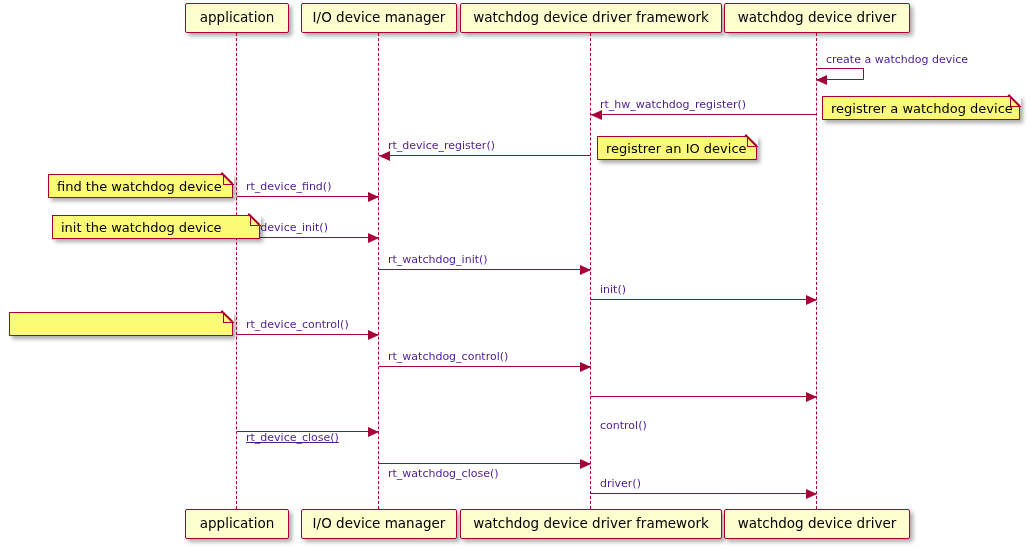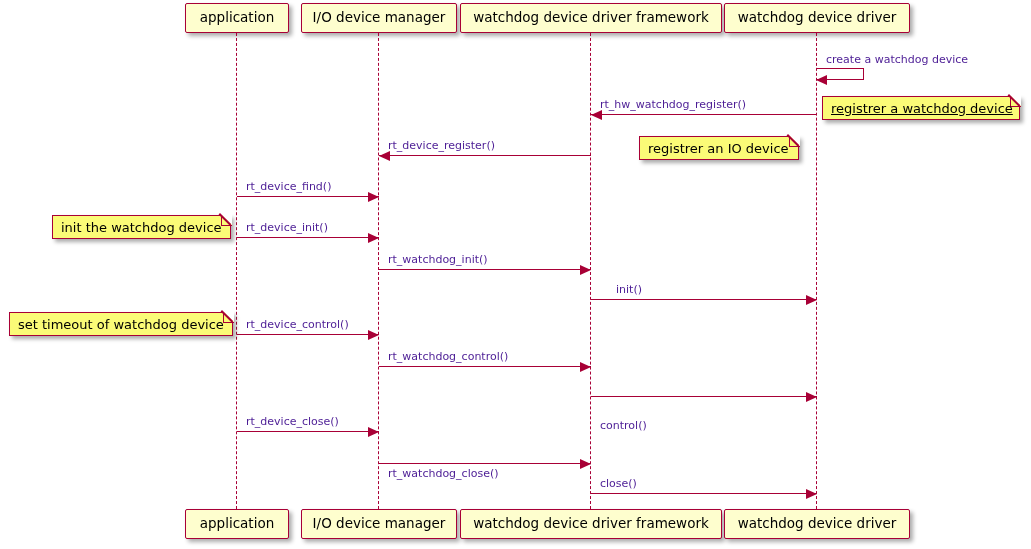--- a/index.html
+++ b/index.html
@@ -161,48 +161,51 @@
     <div class="arrow-head right" style="top: 191.75px; left: 368px;"></div>
     <div class="msg-label" style="left: 246px; top: 181px;">rt_device_find()</div>
     <div class="msg-line" style="left: 237px; top: 237px; width: 142px;"></div>
     <div class="arrow-head right" style="top: 232.75px; left: 368px;"></div>
     <div class="msg-label" style="left: 246px; top: 222px;">rt_device_init()</div>
     <div class="msg-line" style="left: 379px; top: 269px; width: 212px;"></div>
     <div class="arrow-head right" style="top: 264.75px; left: 580px;"></div>
     <div class="msg-label" style="left: 388px; top: 254px;">rt_watchdog_init()</div>
     <div class="msg-line" style="left: 591px; top: 299px; width: 226px;"></div>
     <div class="arrow-head right" style="top: 294.75px; left: 806px;"></div>
-    <div class="msg-label" style="left: 616px; top: 284px;">init()</div>
+    <div class="msg-label" style="left: 600px; top: 284px;">init()</div>
     <div class="msg-line" style="left: 237px; top: 334px; width: 142px;"></div>
     <div class="arrow-head right" style="top: 329.75px; left: 368px;"></div>
     <div class="msg-label" style="left: 246px; top: 319px;">rt_device_control()</div>
     <div class="msg-line" style="left: 379px; top: 366px; width: 212px;"></div>
     <div class="arrow-head right" style="top: 361.75px; left: 580px;"></div>
     <div class="msg-label" style="left: 388px; top: 351px;">rt_watchdog_control()</div>
     <div class="msg-line" style="left: 591px; top: 396px; width: 226px;"></div>
     <div class="arrow-head right" style="top: 391.75px; left: 806px;"></div>
     <div class="msg-label" style="left: 600px; top: 381px; margin-top: 39px;">control()</div>
     <div class="msg-line" style="left: 237px; top: 431px; width: 142px;"></div>
     <div class="arrow-head right" style="top: 426.75px; left: 368px;"></div>
-    <div class="msg-label" style="left: 246px; top: 416px;">rt_device_close()</div>
+    <div class="msg-label" style="left: 246px; top: 432px; text-decoration: underline;">rt_device_close()</div>
     <div class="msg-line" style="left: 379px; top: 463px; width: 212px;"></div>
     <div class="arrow-head right" style="top: 458.75px; left: 580px;"></div>
     <div class="msg-label" style="left: 388px; top: 468px;">rt_watchdog_close()</div>
     <div class="msg-line" style="left: 591px; top: 493px; width: 226px;"></div>
     <div class="arrow-head right" style="top: 488.75px; left: 806px;"></div>
-    <div class="msg-label" style="left: 600px; top: 478px;">close()</div>
-    <div class="note" style="left: 822px; top: 96px; width: 198px; text-decoration: underline;">
+    <div class="msg-label" style="left: 600px; top: 478px;">driver()</div>
+    <div class="note" style="left: 822px; top: 96px; width: 198px;">
       <span class="note-text">registrer a watchdog device</span>
       <div class="fold"></div>
     </div>
-    <div class="note" style="left: 597px; top: 136px; width: 160px; margin-left: 42px;">
+    <div class="note" style="left: 597px; top: 136px; width: 160px;">
       <span class="note-text">registrer an IO device</span>
       <div class="fold"></div>
     </div>
-    <div class="note" style="left: 52px; top: 215px; width: 179px;">
+    <div class="note" style="left: 48px; top: 174px; width: 185px;">
+      <span class="note-text">find the watchdog device</span>
+      <div class="fold"></div>
+    </div>
+    <div class="note" style="left: 52px; top: 215px; width: 208px;">
       <span class="note-text">init the watchdog device</span>
       <div class="fold"></div>
     </div>
     <div class="note" style="left: 9px; top: 312px; width: 224px;">
-      <span class="note-text">set timeout of watchdog device</span>
       <div class="fold"></div>
     </div>
   </div>
 
 </body></html>

